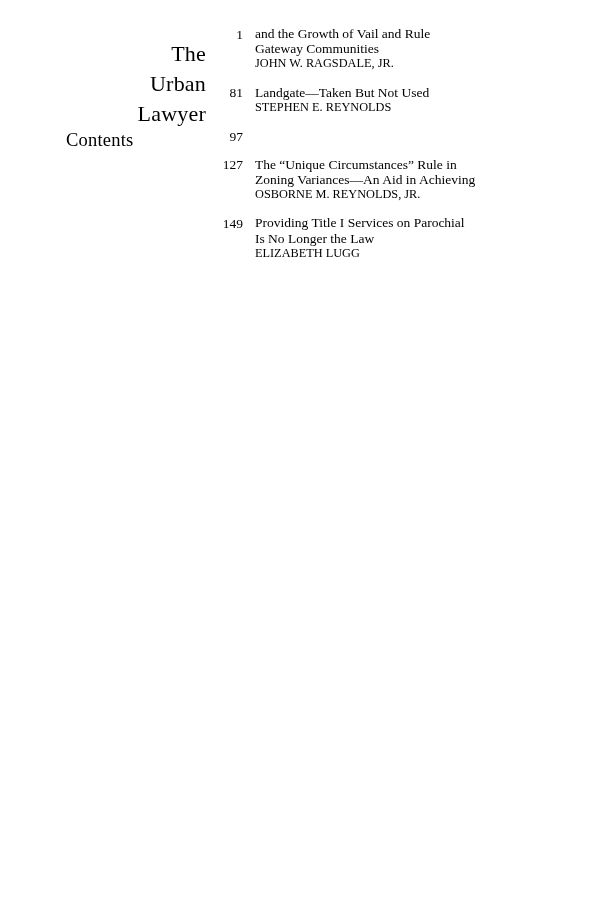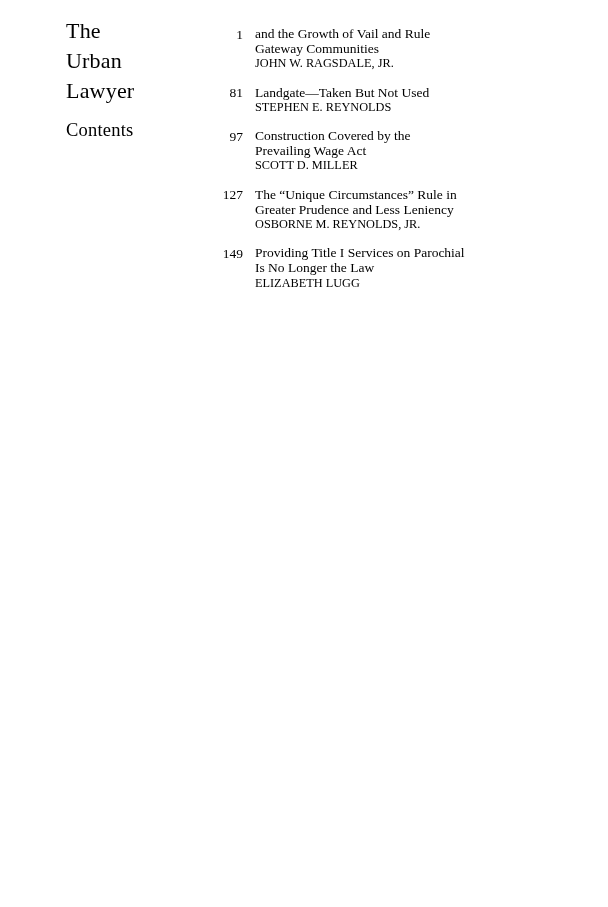--- a/index.html
+++ b/index.html
@@ -20,33 +20,34 @@
 
   .page {
     position: absolute;
     inset: 0;
   }
 
   
   .masthead {
     position: absolute;
     left: 66px;
-    top: 16px;
+    top: 39px;
     width: 140px;
+    text-align: right;
   }
   .masthead-line {
     font-size: 22px;
     line-height: 30px;
     letter-spacing: 0.2px;
     white-space: nowrap;
   }
   .contents-label {
     position: absolute;
     left: 66px;
-    top: 118px;
+    top: 128px;
     font-size: 18.5px;
     line-height: 24px;
     letter-spacing: 0.2px;
     white-space: nowrap;
   }
 
   
   .toc {
     position: absolute;
     left: 205px;
@@ -107,31 +108,26 @@
       </div>
       <div class="toc-entry">
         <div class="toc-page">81</div>
         <div class="toc-body">
           <div class="toc-title-line"><span class="it">Landgate</span>—Taken But Not Used</div>
           <div class="toc-author">STEPHEN E. REYNOLDS</div>
         </div>
       </div>
       <div class="toc-entry">
         <div class="toc-page">97</div>
-        <div class="toc-body">
-          <div class="toc-title-line">Construction Covered by the</div>
-          <div class="toc-title-line">Prevailing Wage Act</div>
-          <div class="toc-author">SCOTT D. MILLER</div>
-        </div>
       </div>
       <div class="toc-entry">
         <div class="toc-page">127</div>
         <div class="toc-body">
           <div class="toc-title-line">The “Unique Circumstances” Rule in</div>
-          <div class="toc-title-line">Greater Prudence and Less Leniency</div>
+          <div class="toc-title-line">Zoning Variances—An Aid in Achieving</div>
           <div class="toc-author">OSBORNE M. REYNOLDS, JR.</div>
         </div>
       </div>
       <div class="toc-entry">
         <div class="toc-page">149</div>
         <div class="toc-body">
           <div class="toc-title-line">Providing Title I Services on Parochial</div>
           <div class="toc-title-line">Is No Longer the Law</div>
           <div class="toc-author">ELIZABETH LUGG</div>
         </div>

